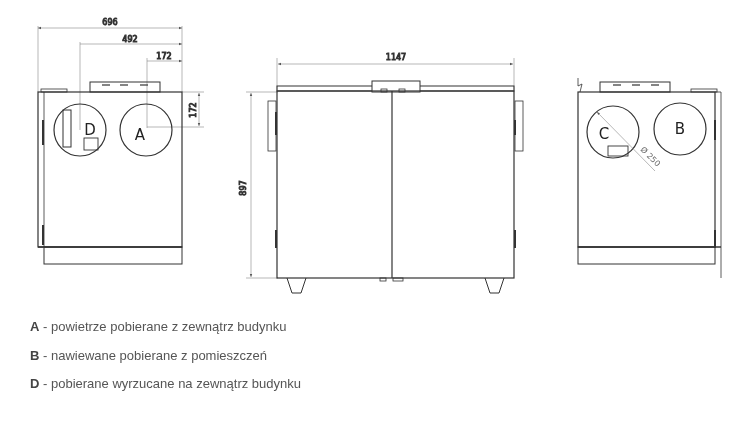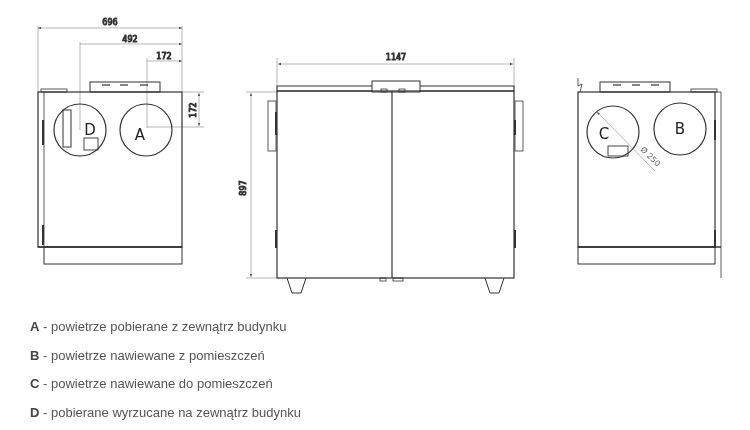--- a/index.html
+++ b/index.html
@@ -116,21 +116,18 @@
     <text class="lbl" x="680" y="134" text-anchor="middle" stroke="none">B</text>
     <text class="dim" x="0" y="0" transform="translate(640,150) rotate(45)" stroke="none">Ø 250</text>
   </g>
 </svg>
 
 <div class="legend">
   <div class="legend-item">
     <span class="legend-key">A</span><span> - powietrze pobierane z zewnątrz budynku</span>
   </div>
   <div class="legend-item">
-    <span class="legend-key">B</span><span> - powietrze nawiewane z pomieszczeń</span>
-  </div>
-  <div class="legend-item">
-    <span class="legend-key">C</span><span> - powietrze nawiewane do pomieszczeń</span>
+    <span class="legend-key">B</span><span> - nawiewane pobierane z pomieszczeń</span>
   </div>
   <div class="legend-item">
     <span class="legend-key">D</span><span> - pobierane wyrzucane na zewnątrz budynku</span>
   </div>
 </div>
 
 </body></html>

